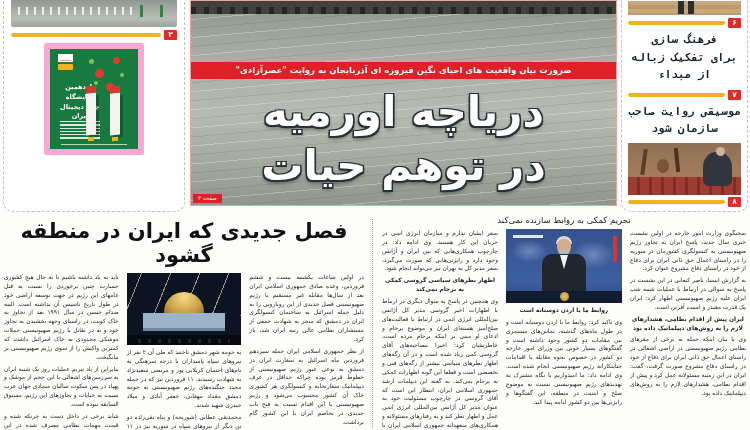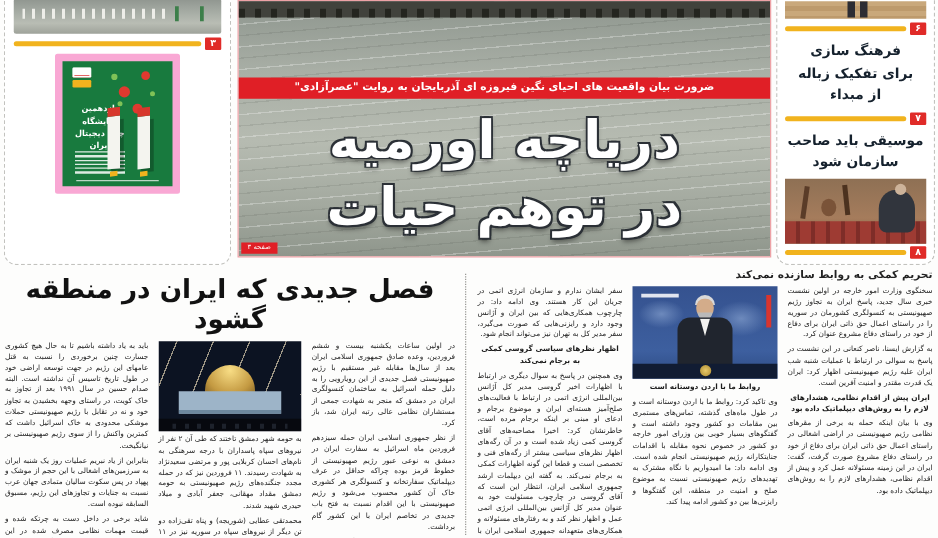--- a/index.html
+++ b/index.html
@@ -14,21 +14,21 @@
   #right-box { left:621px; top:-12px; width:127px; height:224px; padding:12px 6px 4px; }
 
   .badge-row { display:flex; align-items:center; gap:3px; margin:3px 0 2px; flex:0 0 auto; }
   .badge { background:#e02b28; color:#fff; font-size:7.5px; font-weight:bold;
            min-width:13px; height:10px; line-height:10px; text-align:center; border-radius:1px; }
   .gold-line { flex:1; height:3.5px; background:#f1b31e; border-radius:2px; }
 
   .box-headline { font-weight:bold; color:#15212d; text-align:center;
                   white-space:pre-line; }
   #left-box .box-headline  { font-size:12.5px; line-height:1.55; margin:2px 0 4px; }
-  #right-box .box-headline { font-size:11px;   line-height:1.6;  margin:2px 0 2px; }
+  #right-box .box-headline { font-size:11px;   line-height:1.6;  margin:2px 0 2px;font-family:Liberation Mono, monospace; }
 
   
   .photo { position:relative; overflow:hidden; flex:0 0 auto; }
 
   #street-photo { height:28px; border-radius:2px;
     background:linear-gradient(180deg,#8f958f 0%,#aab0a8 45%,#b9bdb4 70%,#9ea29a 100%); }
   #street-photo .fence { position:absolute; left:4%; top:28%; width:70%; height:30%;
     background:repeating-linear-gradient(90deg,#eeeee9 0 2px,rgba(0,0,0,0) 2px 8px); }
   #street-photo .post1,#street-photo .post2 { position:absolute; width:3px; height:12px; background:#3c7f4a; top:22%; }
   #street-photo .post1 { left:78%; } #street-photo .post2 { left:90%; }
@@ -84,21 +84,21 @@
   #page-tag { position:absolute; bottom:2px; left:2px; background:#e01f26; color:#fff;
     font-size:5.5px; line-height:9px; padding:0 5px; }
 
   
   .article { position:absolute; top:215px; height:215px; overflow:hidden; }
   #article-left  { right:auto; left:0;   width:368px; padding:0 4px; }
   #article-right { left:378px; width:372px; padding:0 4px; }
   .art-headline { font-weight:bold; color:#121212; text-align:center; }
   #article-left  .art-headline { font-size:21px; margin:4px 0 6px; }
   #article-right .art-headline { font-size:18px; margin:4px 0 3px; }
-  .art-sub { font-weight:bold; color:#222; text-align:right; font-size:8.5px; margin-bottom:4px; }
+  .art-sub { font-weight:normal; color:#222; text-align:center; font-size:8.5px; margin-bottom:4px; }
   .cols { display:flex; gap:8px; align-items:stretch; }
   .col  { flex:1; min-width:0; }
   .seg  { font-size:5.9px; line-height:1.5; color:#1c1c1c; text-align:justify; margin-bottom:3px; }
   .seg-bold { font-weight:bold; text-align:center; }
 
   #divider { position:absolute; left:372px; top:219px; height:209px; width:0;
     border-left:1.5px dotted #9a9a96; }
 
   #dome-photo { width:100%; height:72px; margin-bottom:3px; background:#0c1322; }
   #dome-photo .streaks { position:absolute; inset:0 0 40% 0;
@@ -204,21 +204,21 @@
       <span class="badge">۶</span>
       <span class="gold-line"></span>
     </div>
     <div class="box-headline">فرهنگ سازی
 برای تفکیک زباله
 از مبداء</div>
     <div class="badge-row">
       <span class="badge">۷</span>
       <span class="gold-line"></span>
     </div>
-    <div class="box-headline">موسیقی باید صاحب
+    <div class="box-headline">موسیقی روایت صاحب
 سازمان شود</div>
     <div class="photo" id="musician-photo">
       <span class="rug"></span>
       <span class="inst1"></span>
       <span class="inst2"></span>
       <span class="inst3"></span>
       <span class="man"></span>
       <span class="head"></span>
     </div>
     <div class="badge-row" style="margin-top:auto">

